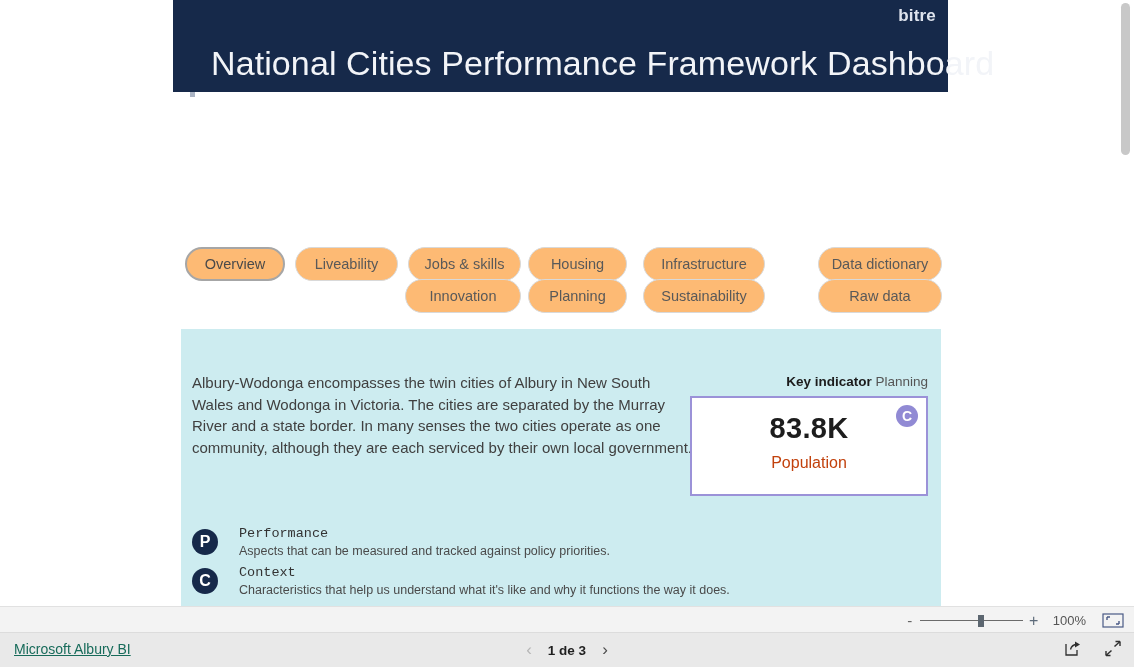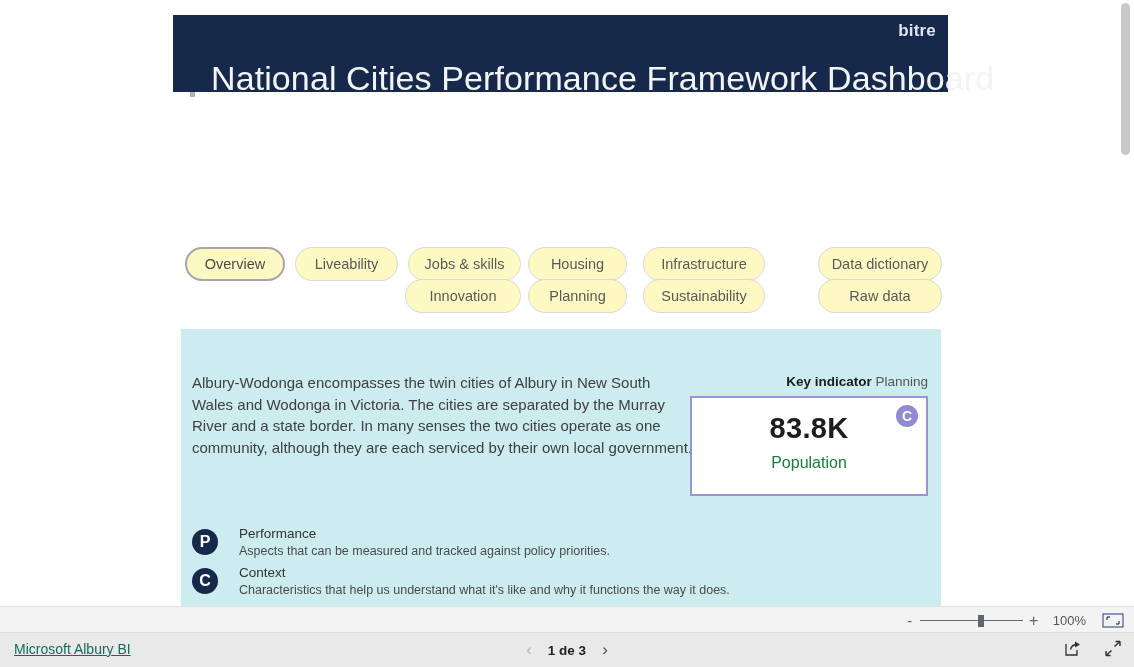--- a/index.html
+++ b/index.html
@@ -26,23 +26,23 @@
     left: 0; top: 0;
     width: 1134px;
     height: 606px;
     background: #ffffff;
     overflow: hidden;
   }
 
   
   #report-header {
     position: absolute;
-    left: 173px; top: 15px;
+    left: 173px; top: 0;
     width: 775px;
-    height: 77px;
+    height: 92px;
     background: #16294a;
   }
   #brand-logo {
     position: absolute;
     right: 12px; top: 6px;
     color: #dfe4ee;
     font-size: 17px;
     font-weight: 600;
     letter-spacing: .2px;
   }
@@ -77,21 +77,21 @@
     width: 770px;
     height: 34px;
   }
   #nav-row-1 { top: 0; }
   #nav-row-2 { top: 32px; }
   .nav-pill {
     position: absolute;
     height: 34px;
     border: 1px solid #d9d9d9;
     border-radius: 17px;
-    background: #fef9c3;
+    background: #fdba74;
     color: #595959;
     font-size: 14.5px;
     line-height: 32px;
     text-align: center;
     white-space: nowrap;
     cursor: pointer;
     user-select: none;
   }
   .nav-pill.active {
     border: 2px solid #a6a6a6;
@@ -145,21 +145,21 @@
     font-size: 29px;
     font-weight: bold;
     color: #1d1d1d;
     letter-spacing: .3px;
   }
   #kpi-label {
     position: absolute;
     left: 0; right: 0; top: 56px;
     text-align: center;
     font-size: 16px;
-    color: #15803d;
+    color: #c2410c;
   }
   #kpi-badge {
     position: absolute;
     right: 8px; top: 7px;
     width: 22px; height: 22px;
     border-radius: 50%;
     background: #918ad4;
     color: #ffffff;
     font-size: 14px;
     font-weight: bold;
@@ -187,20 +187,21 @@
     font-size: 16px;
     font-weight: bold;
     line-height: 26px;
     text-align: center;
   }
   .legend-title {
     position: absolute;
     left: 51px; top: -2px;
     font-size: 13.5px;
     color: #333333;
+    font-family: Liberation Mono, monospace;
   }
   .legend-desc {
     position: absolute;
     left: 51px; top: 16px;
     font-size: 12.5px;
     color: #4a4a4a;
     white-space: nowrap;
   }
 
   

